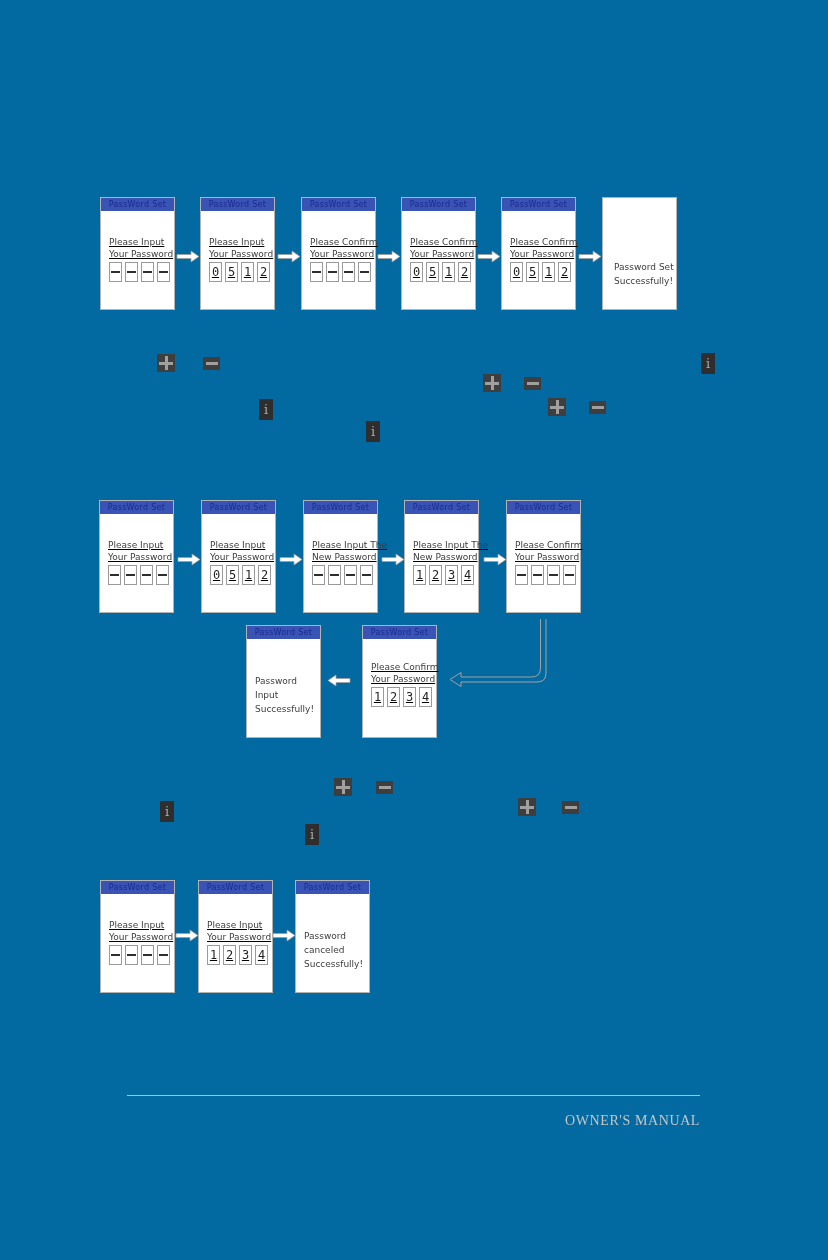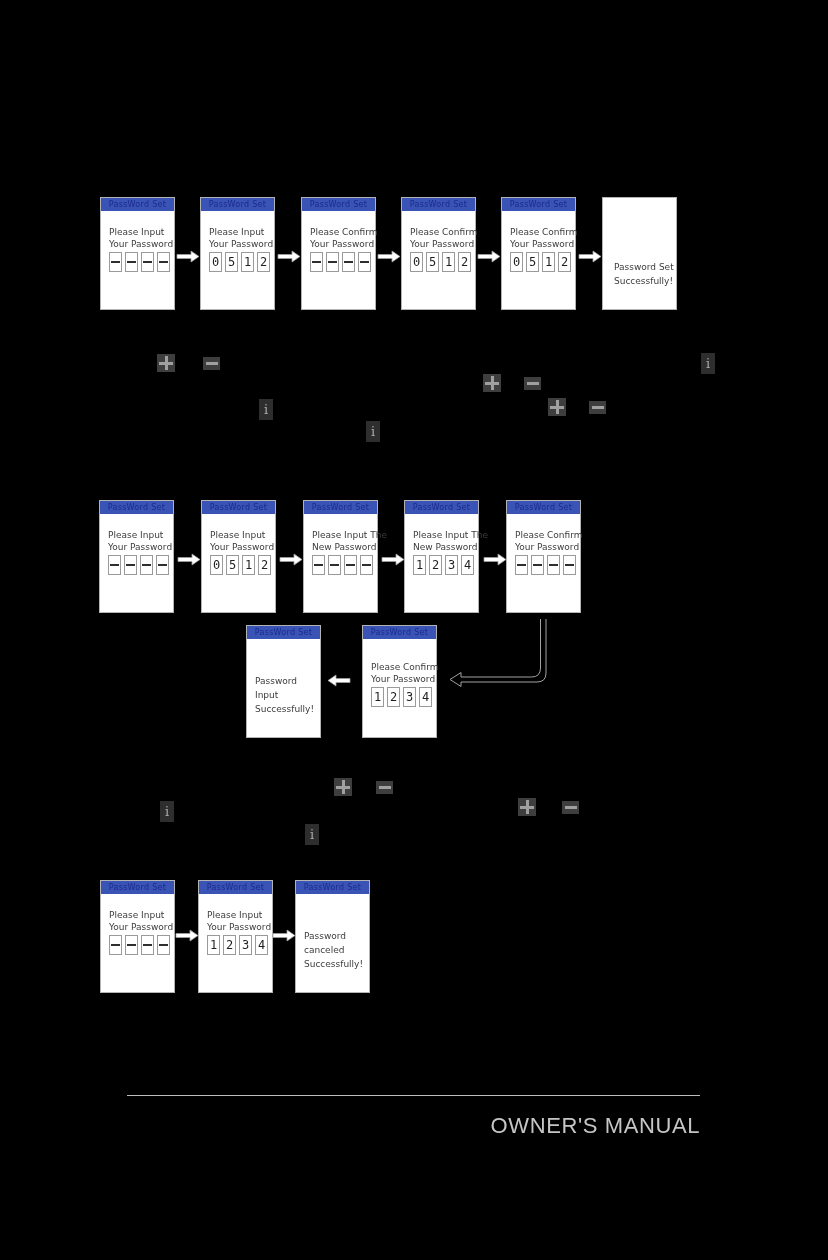--- a/index.html
+++ b/index.html
@@ -1,24 +1,24 @@
 <!DOCTYPE html>
 <html><head>
 <meta charset="utf-8">
 <style>
   html,body{margin:0;padding:0;background:#fff;}
-  #page{position:relative;width:828px;height:1260px;background:#000000;overflow:hidden;
+  #page{position:relative;width:828px;height:1260px;background:#0369a1;overflow:hidden;
         font-family:"DejaVu Sans",sans-serif;}
 
   
   .screen{position:absolute;width:75px;height:113px;background:#fff;
           border:1px solid #b3b3b3;box-sizing:border-box;}
   .titlebar{height:13px;background:#3a54b6;display:flex;align-items:center;justify-content:center;}
   .titlebar span{font-size:8px;color:#1b2a8f;letter-spacing:0.3px;white-space:nowrap;}
-  .screen-body{padding:15px 0 0 8px;}
+  .screen-body{padding:25px 0 0 8px;text-decoration:underline;}
   .tline{font-size:9px;color:#3c3c3c;line-height:12px;white-space:nowrap;}
   .cells{display:flex;gap:3px;margin-top:2px;}
   .cell{width:13px;height:20px;border:1px solid #9a9a9a;box-sizing:border-box;background:#fff;
         display:flex;align-items:center;justify-content:center;
         font-family:"DejaVu Sans Mono",monospace;font-size:12px;color:#1f1f1f;}
   .cell.dash::before{content:"";width:9px;height:2px;background:#2e2e2e;}
   .msg-block{padding:35px 0 0 8px;}
   .msg-block-plain{padding:62px 0 0 11px;}
   .mline{font-size:9px;color:#3c3c3c;line-height:14px;white-space:nowrap;}
 
@@ -35,21 +35,21 @@
   .btn-plus::after{content:"";position:absolute;left:7.5px;top:2px;width:3px;height:14px;background:#a0a0a0;}
   .btn-minus{width:17px;height:13px;}
   .btn-minus::before{content:"";position:absolute;left:2.5px;top:5px;width:12px;height:3px;background:#a0a0a0;}
   .btn-i{width:14px;height:21px;background:#2e2e2e;color:#ababab;
          font-family:"DejaVu Serif",serif;font-size:13px;
          display:flex;align-items:center;justify-content:center;}
 
   
   .footer-line{position:absolute;left:127px;top:1095px;width:573px;height:1px;background:#bdbdbd;}
   .footer-text{position:absolute;left:400px;top:1113px;width:300px;text-align:right;
-               font-family:Liberation Sans, sans-serif;font-size:22px;color:#c6c6c6;
+               font-family:Liberation Serif, serif;font-size:14px;color:#c6c6c6;
                letter-spacing:0.6px;}
 </style>
 </head>
 <body>
 
 <div id="page">
 
   <div class="screen" style="left:100px;top:197px">
     <div class="titlebar">
         <span>PassWord Set</span>

